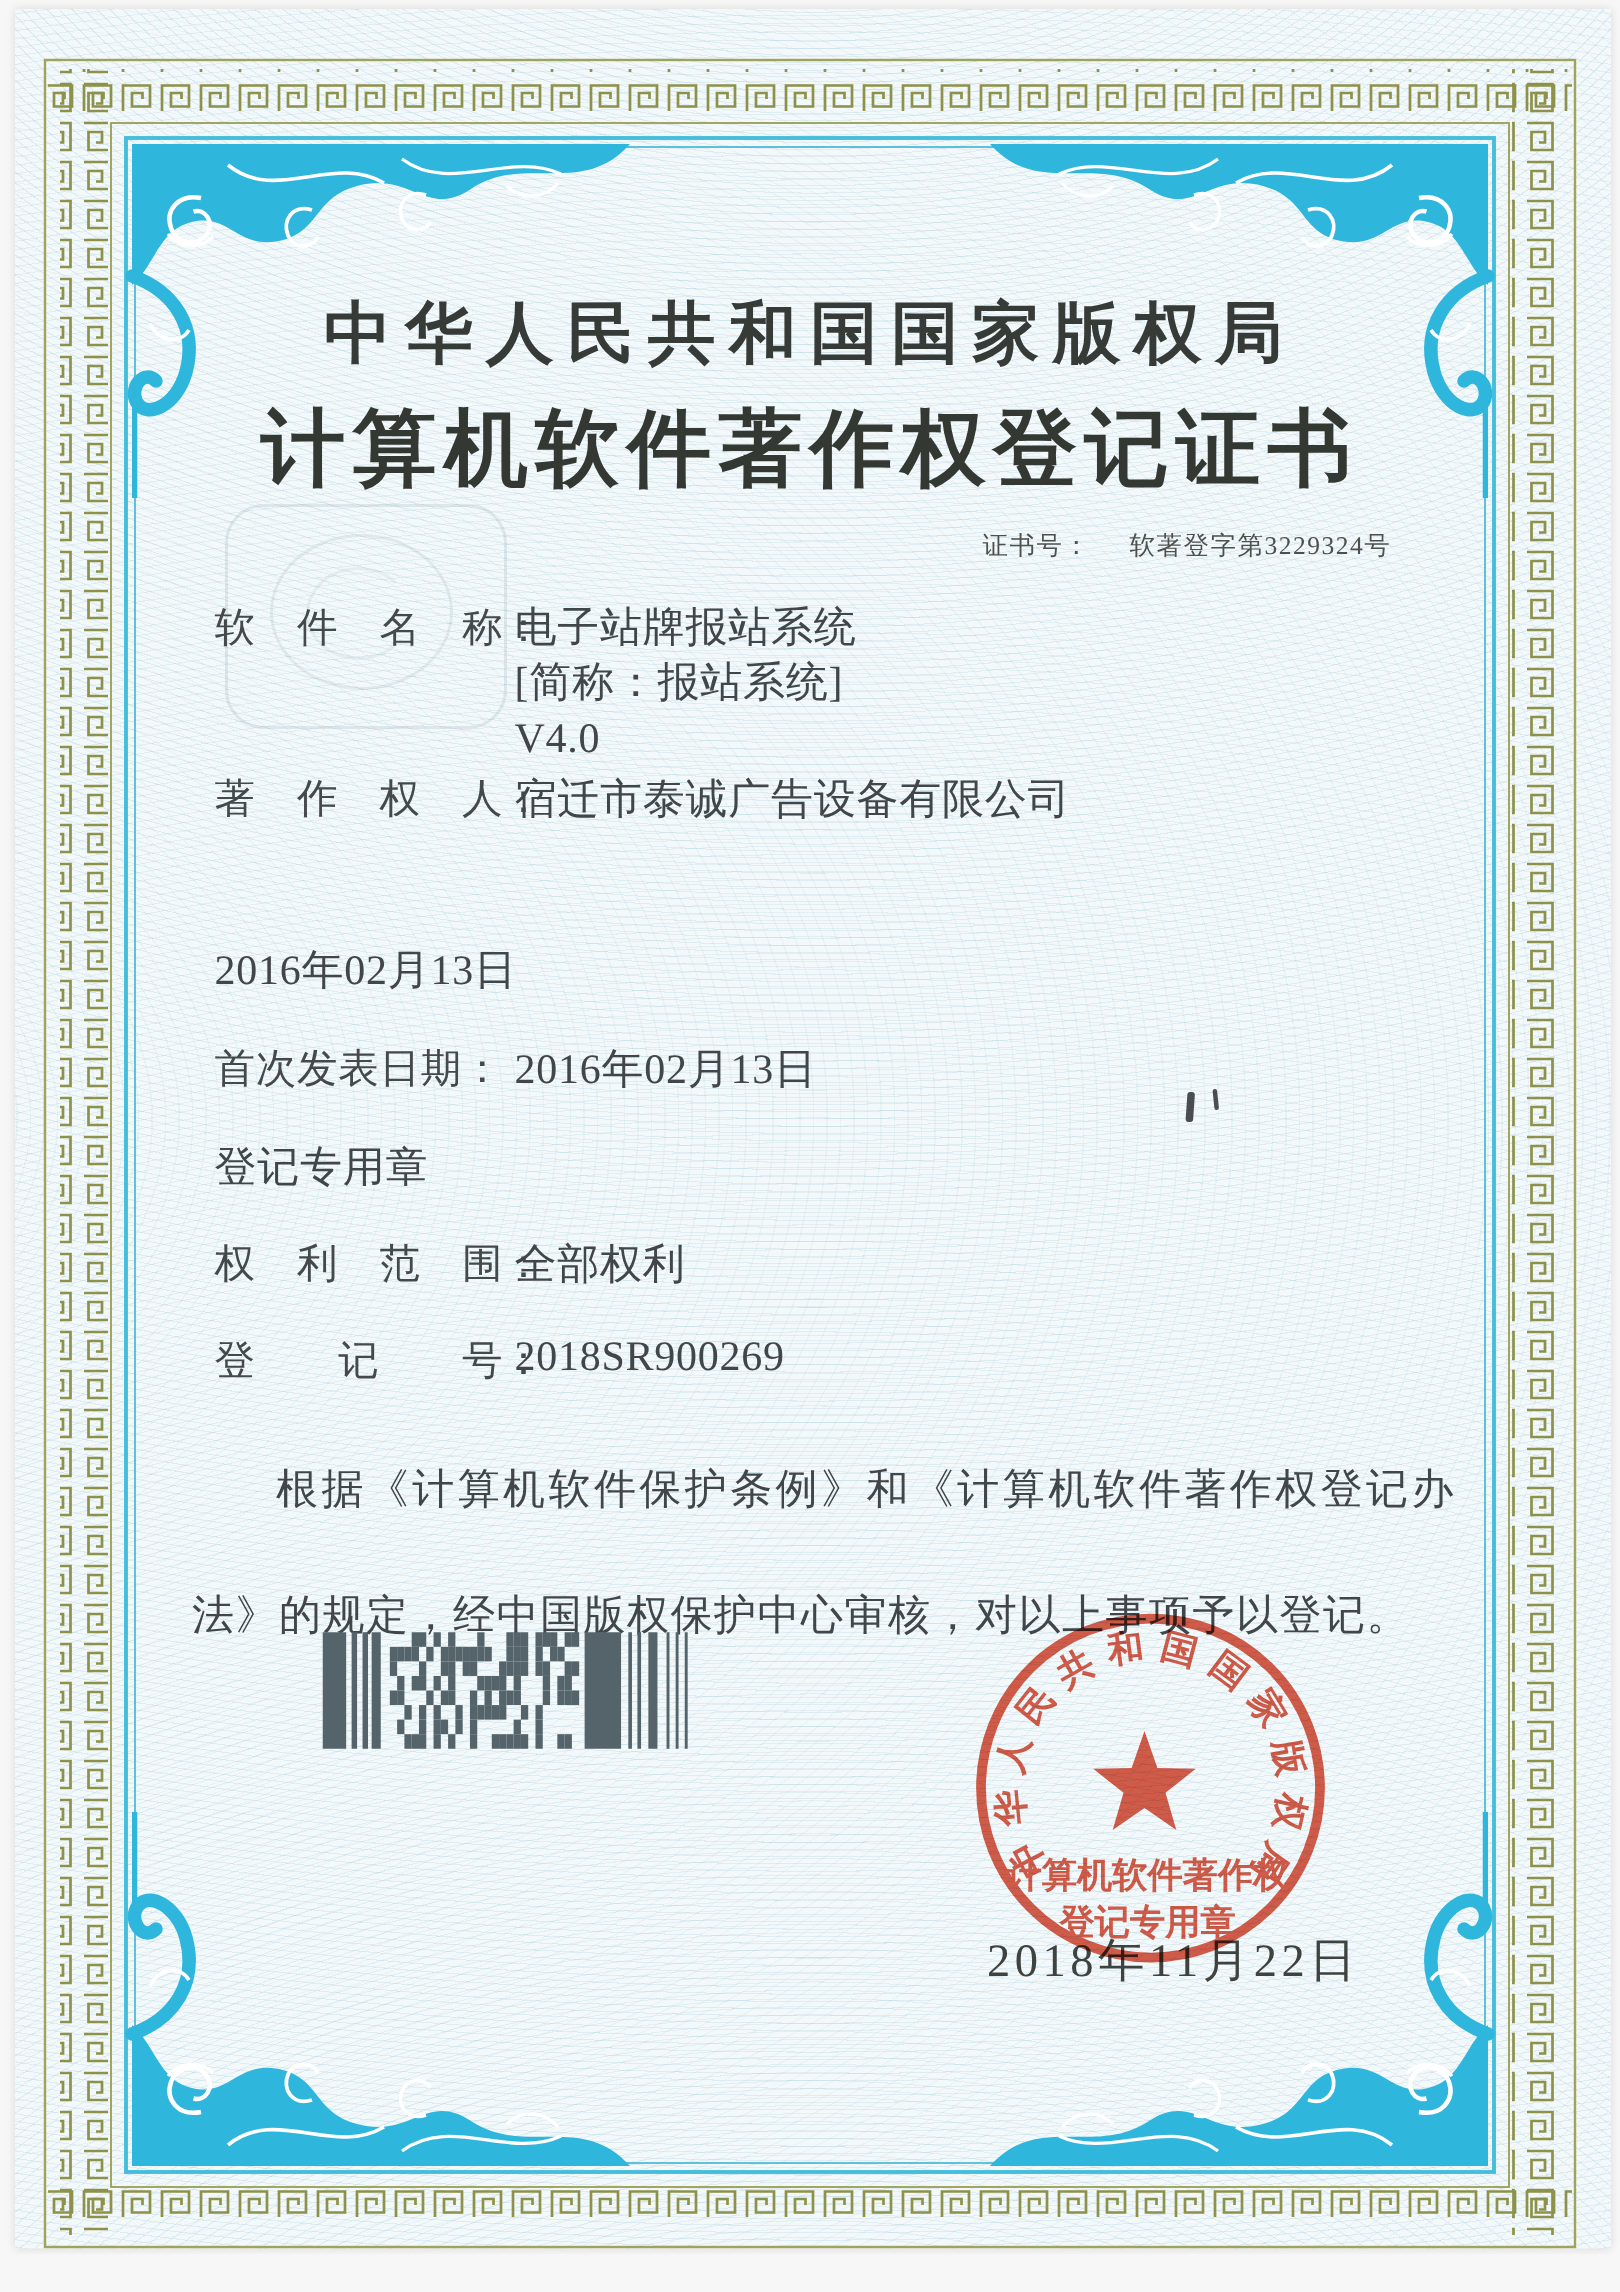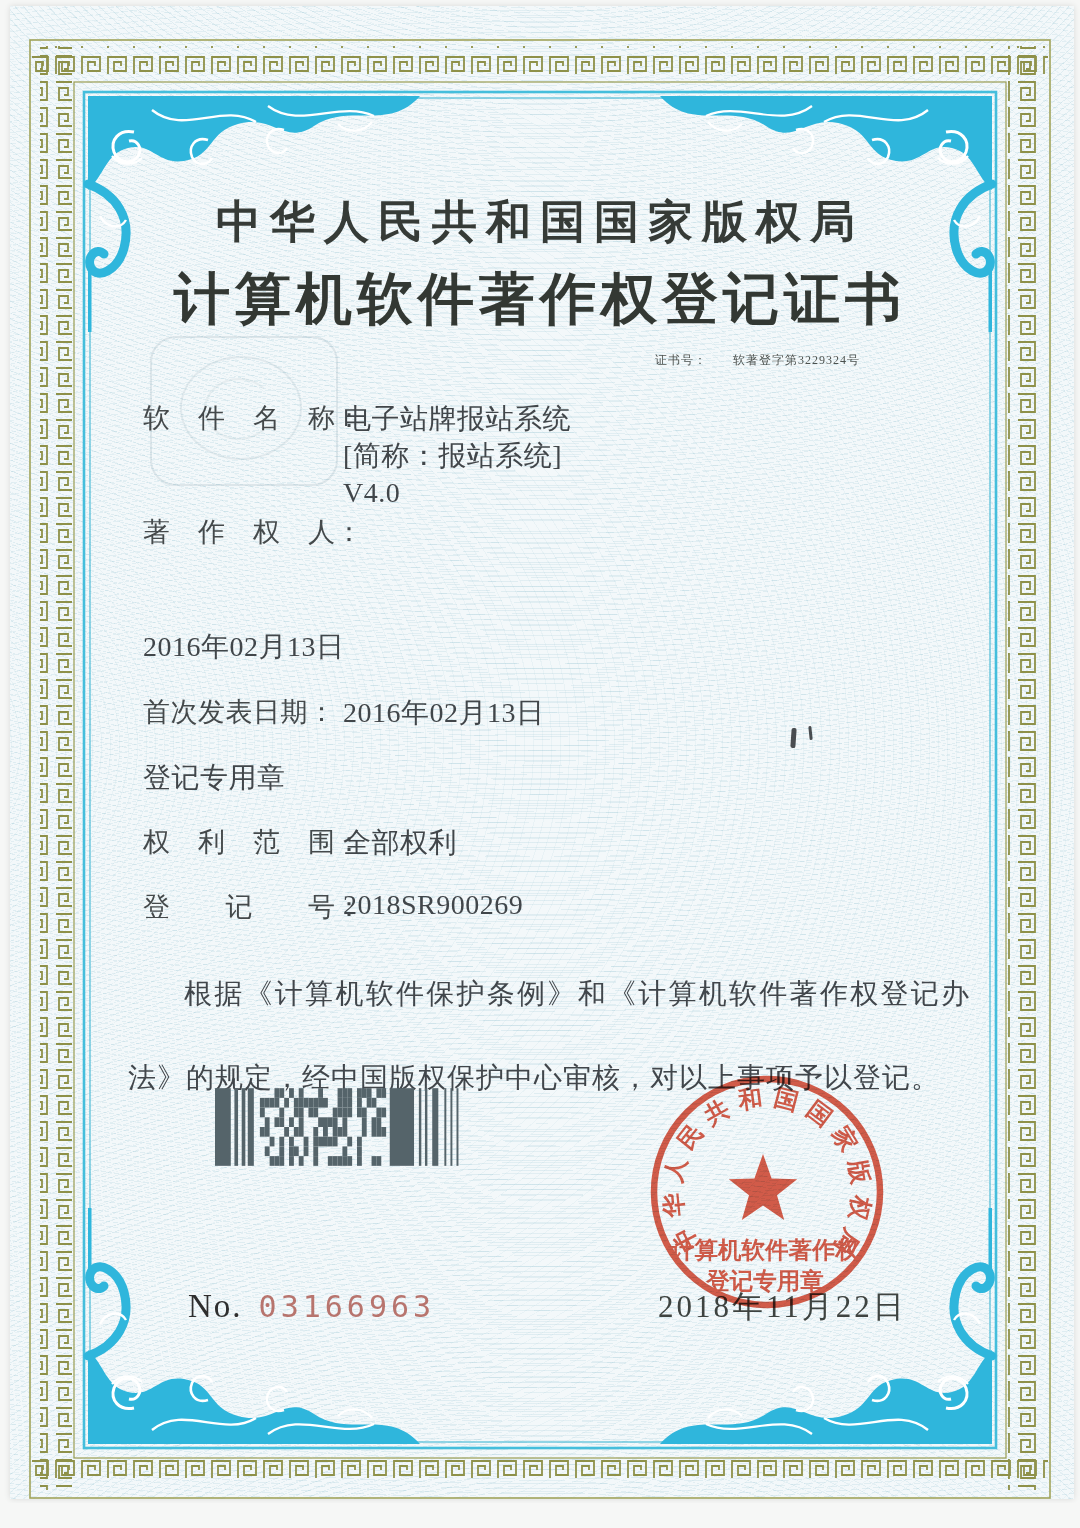--- a/index.html
+++ b/index.html
@@ -14,21 +14,21 @@
       repeating-radial-gradient(1050px 720px at 50% 1760px, rgba(108,172,192,.13) 0 1px, rgba(255,255,255,0) 1px 8px),
       repeating-radial-gradient(1500px 980px at -260px 740px, rgba(125,182,198,.09) 0 1px, rgba(255,255,255,0) 1px 9px);
   }
   .border-svg{position:absolute;left:0;top:0;}
   .content{position:absolute;inset:0;color:#3d423f;}
 
   .authority{position:absolute;left:90px;width:900px;top:192px;text-align:center;
     font-size:45px;font-weight:700;letter-spacing:9px;color:#363b37;}
   .cert-title{position:absolute;left:90px;width:900px;top:262px;text-align:center;
     font-size:56px;font-weight:700;letter-spacing:5px;color:#333833;}
-  .certno-line{position:absolute;left:655px;top:352px;font-size:12px;color:#4c514e;
+  .certno-line{position:absolute;left:655px;top:352px;font-size:17px;color:#4c514e;
     display:flex;gap:26px;letter-spacing:1px;}
 
   .field-row{position:absolute;left:143px;display:flex;align-items:flex-start;
     font-size:27px;color:#44494b;letter-spacing:.5px;}
   .flabel{display:inline-block;width:200px;flex:0 0 200px;white-space:nowrap;}
   .fvalue{display:inline-block;font-size:28px;color:#41464a;}
   .vline{display:block;line-height:37px;}
 
   .statement{position:absolute;left:128px;top:952px;width:842px;font-size:28px;
     line-height:84px;text-indent:2em;letter-spacing:1px;color:#41464b;text-align:justify;}
@@ -119,20 +119,21 @@
       <span class="flabel">软　件　名　称：</span>
       <span class="fvalue">
         <span class="vline">电子站牌报站系统</span>
         <span class="vline">[简称：报站系统]</span>
         <span class="vline">V4.0</span>
       </span>
     </div>
 
     <div class="field-row" style="top:514px">
       <span class="flabel">著　作　权　人：</span>
+      <span class="fvalue">宿迁市泰诚广告设备有限公司</span>
     </div>
 
     <div class="field-row" style="top:628px">
       <span class="fvalue">2016年02月13日</span>
     </div>
 
     <div class="field-row" style="top:694px">
       <span class="flabel">首次发表日期：</span>
       <span class="fvalue">2016年02月13日</span>
     </div>
@@ -270,24 +271,20 @@
           <rect x="144" y="0" width="20" height="64" fill="#55646a"></rect>
           <rect x="168" y="0" width="2" height="64" fill="#55646a"></rect>
           <rect x="173" y="0" width="2" height="64" fill="#55646a"></rect>
           <rect x="179" y="0" width="5" height="64" fill="#55646a"></rect>
           <rect x="189" y="0" width="1.6" height="64" fill="#55646a"></rect>
           <rect x="194" y="0" width="1.6" height="64" fill="#55646a"></rect>
           <rect x="199" y="0" width="1.6" height="64" fill="#55646a"></rect>
         </svg>
     </div>
 
-    <div class="serial-line">
-      <span class="serial-label">No.</span>
-      <span class="serial-number">03166963</span>
-    </div>
 
     <div class="seal-date">2018年11月22日</div>
 
     <div class="seal-wrap">
       <svg width="260" height="260" viewBox="-130 -130 260 260">
         <circle cx="0" cy="0" r="113" fill="none" stroke="#d94f3a" stroke-width="6.5"></circle>
         <path id="sealArc" d="M -66 55 A 86 86 0 1 1 66 55" fill="none"></path>
         <text class="seal-ring-text" font-size="24" fill="#d94f3a">
           <textPath href="#sealArc" startOffset="2">中华人民共和国国家版权局</textPath>
         </text>

